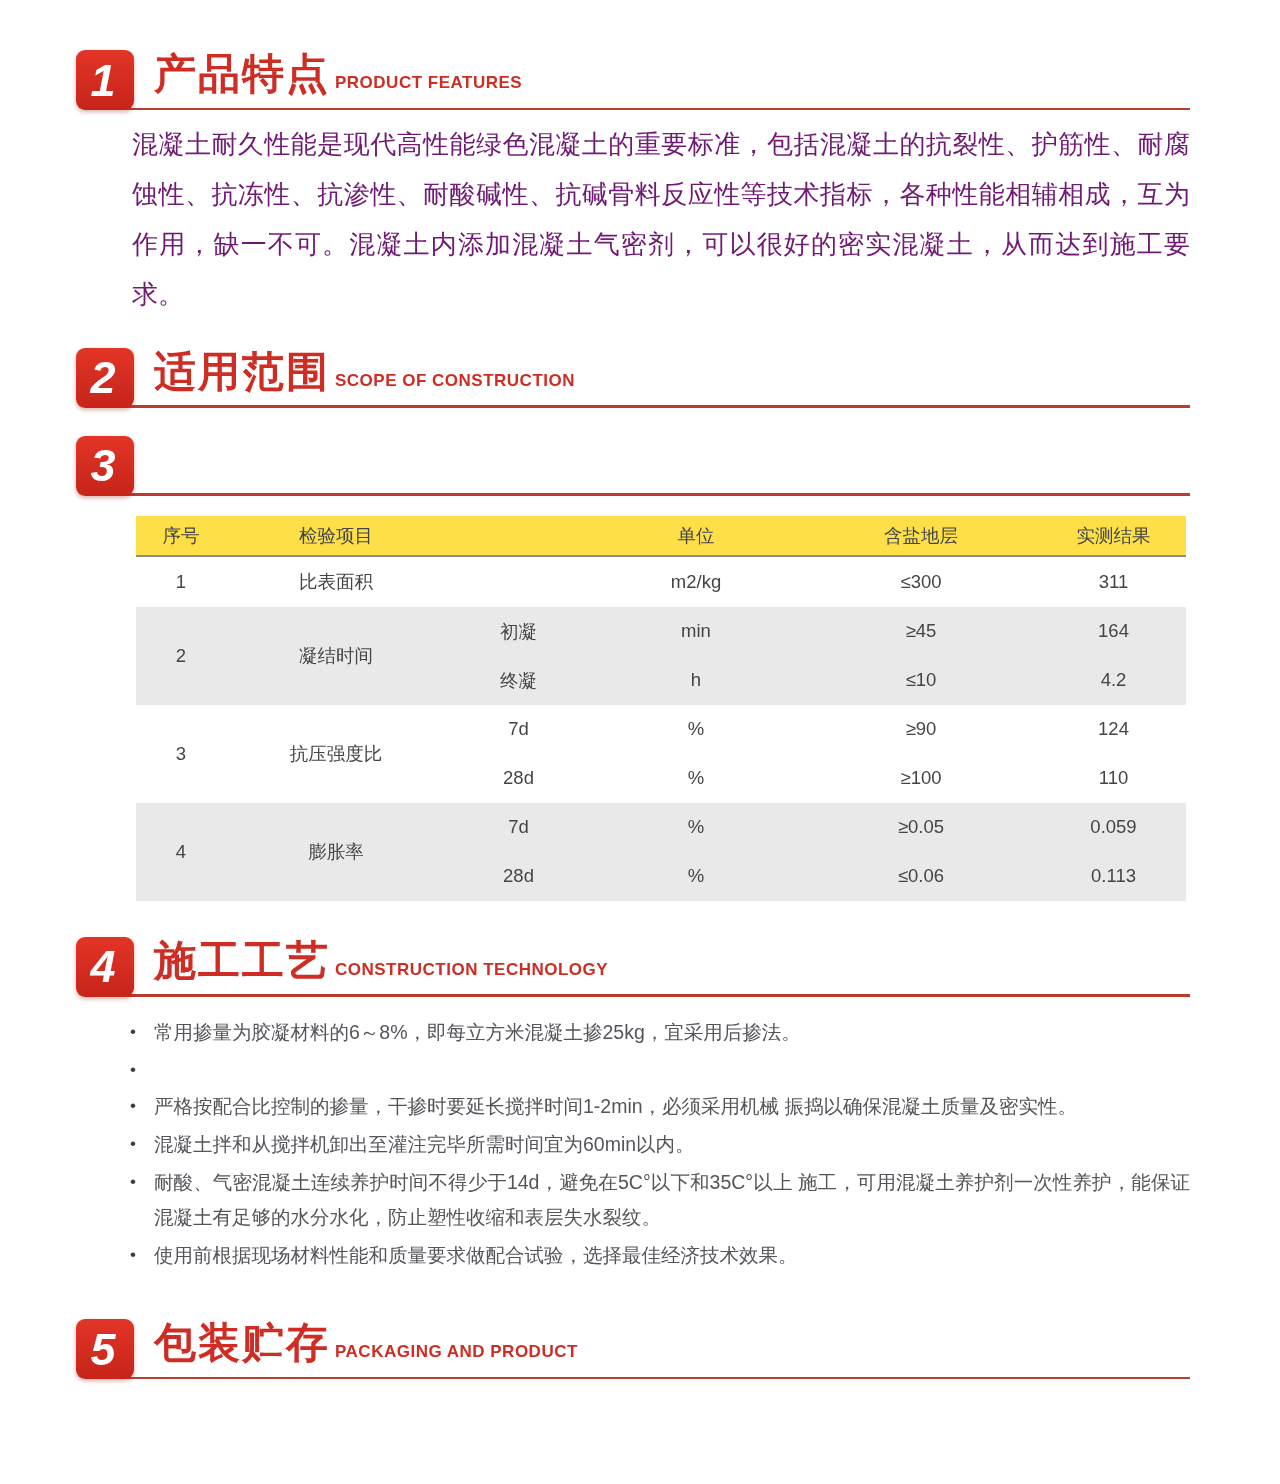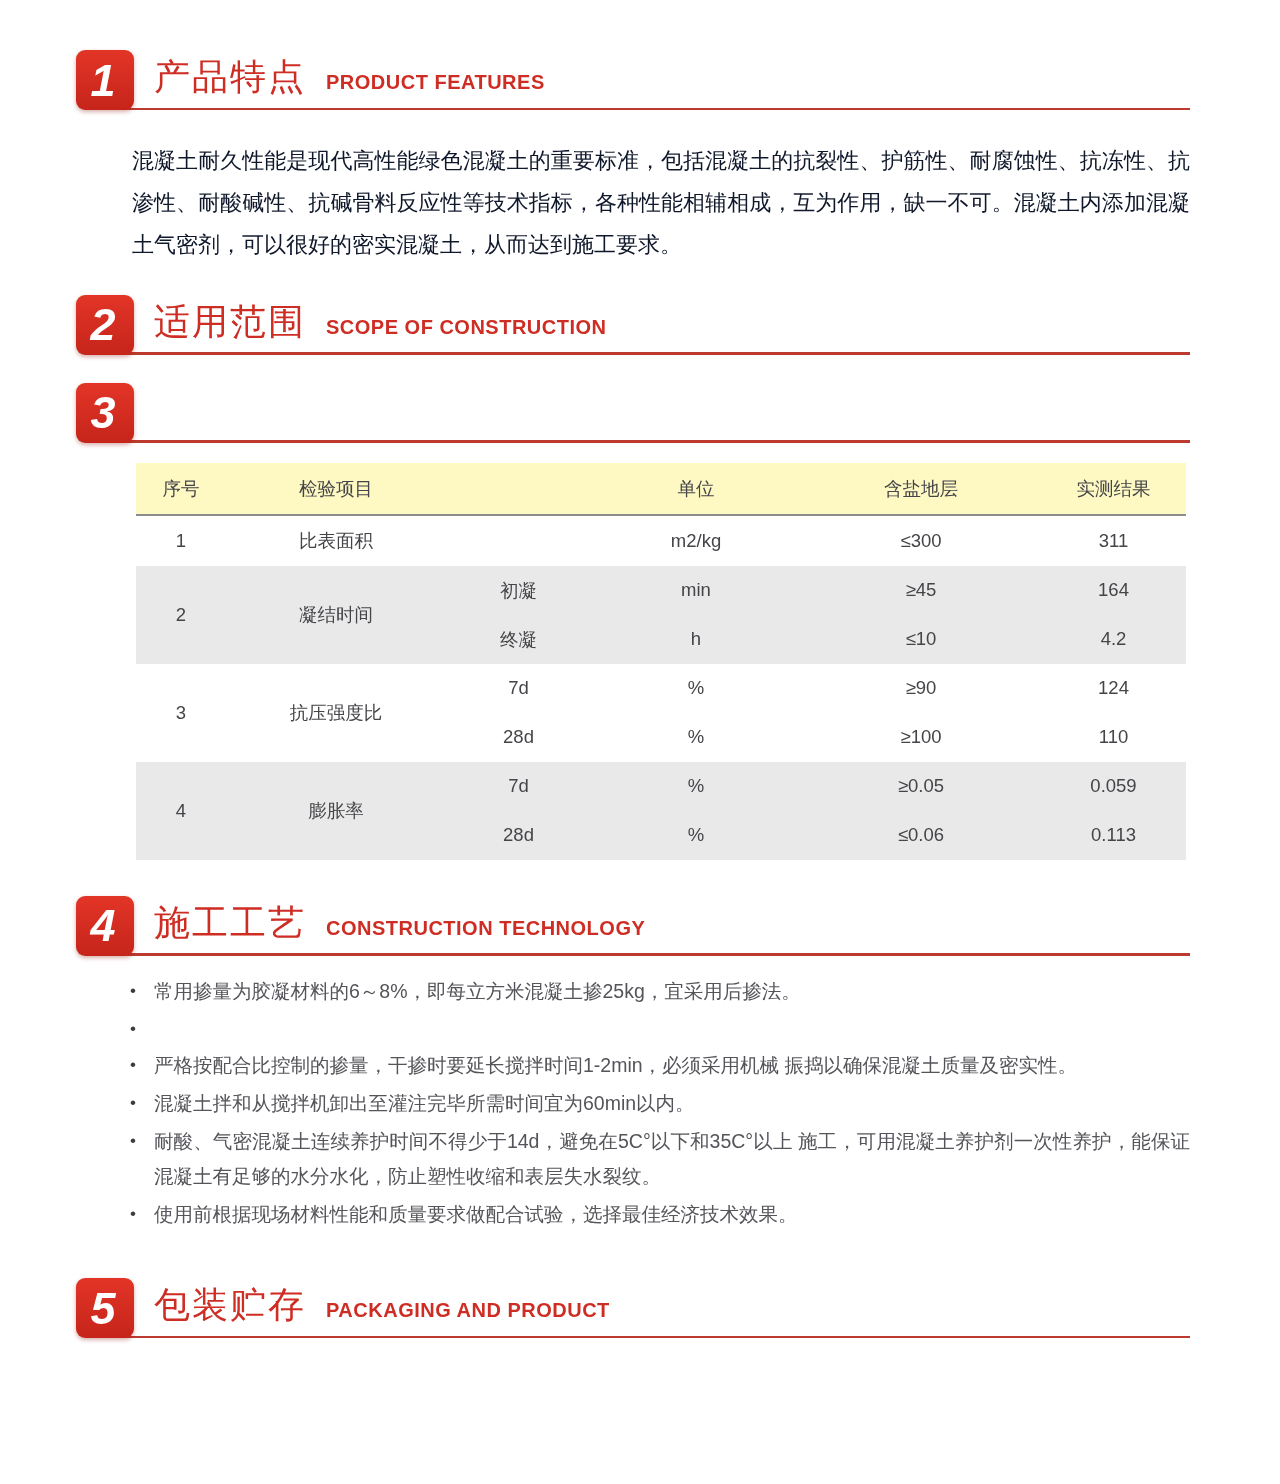--- a/index.html
+++ b/index.html
@@ -21,44 +21,44 @@
   .badge{
     position:relative;z-index:1;flex:none;
     width:54px;height:60px;border-radius:9px;
     background:linear-gradient(180deg,#e23527 0%,#c6241a 100%);
     box-shadow:0 2px 4px rgba(140,25,15,.35);
     display:flex;align-items:center;justify-content:center;
     color:#fff;font-style:italic;font-weight:700;font-size:45px;
     padding-right:4px;line-height:1;
   }
   .titles{display:flex;align-items:baseline;margin:0 0 8px 20px;white-space:nowrap;}
-  .title-zh{font-size:36px;font-weight:400;color:#ce2d24;letter-spacing:2px;}
-  .title-en{font-size:20px;font-weight:700;color:#ce2d24;margin-left:20px;letter-spacing:.5px;}
+  .title-zh{font-size:42px;font-weight:700;color:#ce2d24;letter-spacing:2px;}
+  .title-en{font-size:17px;font-weight:700;color:#ce2d24;margin-left:5px;letter-spacing:.5px;}
 
   
   .body-text{
-    margin:30px 0 0 56px;width:1058px;
-    font-size:22px;line-height:1.92;color:#0f172a;
+    margin:10px 0 0 56px;width:1058px;
+    font-size:26px;line-height:1.92;color:#701a75;
     text-align:justify;
   }
 
   
   .bullets{margin:18px 0 0 54px;width:1060px;list-style:none;padding:0;}
   .bullet{display:flex;font-size:19.5px;line-height:1.8;color:#50505
 5;margin:0 0 3px 0;text-align:justify;}
   .dot{flex:none;width:24px;color:#3c3c40;font-size:17px;line-height:1.95;}
 
   
   .perf-table{
     margin:20px 0 0 60px;width:1050px;
     border-collapse:collapse;table-layout:fixed;
     font-size:18.5px;color:#454549;
   }
   .perf-table th{font-weight:400;}
-  .perf-table thead tr{background:#fef9c3;height:52px;}
+  .perf-table thead tr{background:#fde047;height:40px;}
   .perf-table thead tr th{border-bottom:2px solid #8d8d8d;}
   .perf-table td,.perf-table th{padding:0;vertical-align:middle;}
   .ca{text-align:center;}
   .cl{text-align:center;}
   .row-h1 td{height:50px;}
   .row-h2 td{height:49px;}
   .gray{background:#e9e9e9;}
 </style>
 </head>
 <body>

